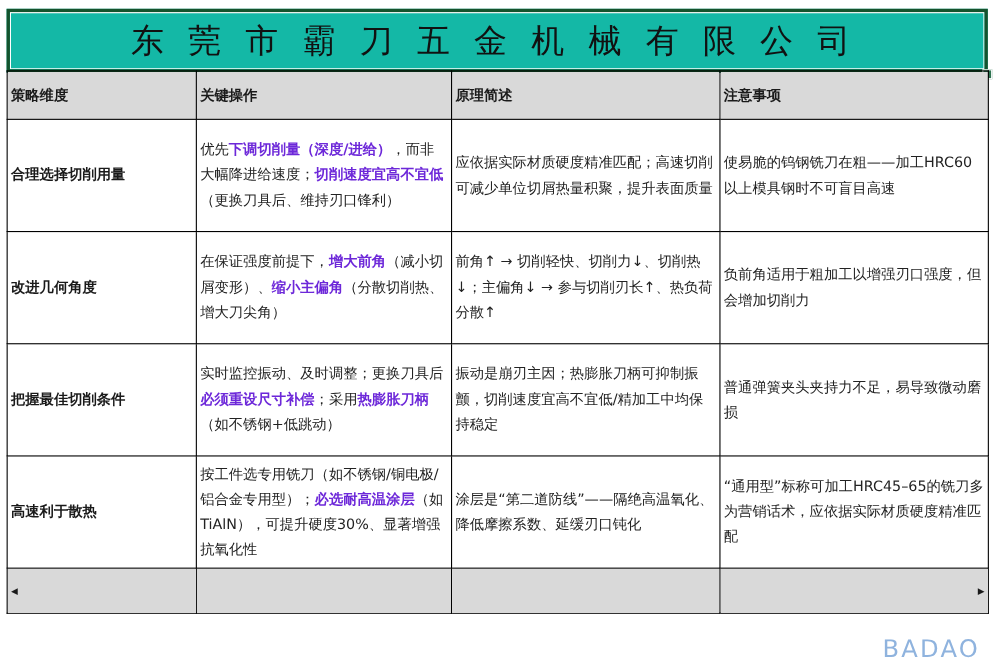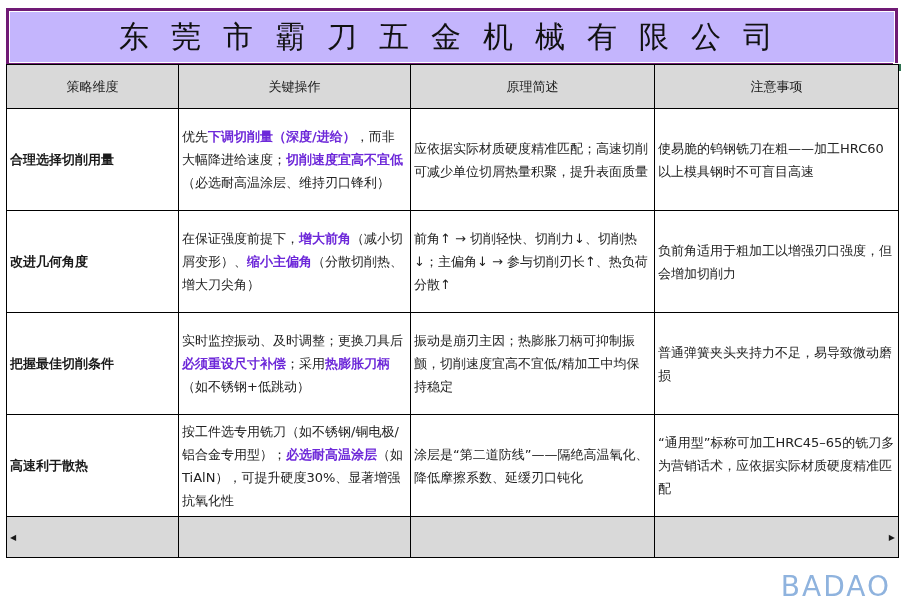--- a/index.html
+++ b/index.html
@@ -1,38 +1,38 @@
 <!DOCTYPE html>
 <html><head>
 <meta charset="utf-8">
 <style>
   html, body { margin:0; padding:0; background:#ffffff; }
   body { width:906px; height:606px; position:relative; overflow:hidden;
          font-family:"DejaVu Sans", "Liberation Sans", sans-serif; color:#1a1a1a; }
   .sheet { position:absolute; left:6px; top:8px; width:892px; }
   .title-band { position:absolute; left:0; top:0; width:886px; height:52px;
-                background:#c4b5fd; border:3px solid #701a75;
+                background:#14b8a6; border:3px solid #14532d;
                 box-shadow: inset 0 0 0 1px #ffffff; }
   .title-text { position:absolute; left:0; right:0; top:0; bottom:0;
                 display:flex; align-items:center; justify-content:center;
                 font-family:"DejaVu Serif", "Liberation Serif", serif;
                 font-size:30px; letter-spacing:22px; color:#111; padding-left:10px; }
   .sel-handle { position:absolute; right:-7px; top:52px; width:7px; height:7px; background:#2e7350; border:1px solid #fff; }
   table.grid { position:absolute; left:0; top:56px; border-collapse:collapse; table-layout:fixed; width:892px; }
   table.grid td, table.grid th { border:1.5px solid #000; vertical-align:middle; padding:0 3px; overflow:hidden; }
-  table.grid th { background:#d9d9d9; height:43px; font-size:13px; font-weight:normal; text-align:center; }
+  table.grid th { background:#d9d9d9; height:43px; font-size:13px; font-weight:bold; text-align:left; }
   table.grid td { height:101px; font-size:13px; line-height:23px; }
   td.dim { font-weight:bold; font-size:14px; padding-left:8px; }
   td.txt { color:#222; }
   td.txt b { font-weight:bold; color:#6d28d9; }
   tr.blank td { background:#d9d9d9; height:40px; position:relative; }
   .arrow-left { position:absolute; left:3px; top:17px; font-size:8px; line-height:8px; }
   .arrow-right { position:absolute; right:3px; top:17px; font-size:8px; line-height:8px; }
   .watermark { position:absolute; right:15px; bottom:3px; font-family:"DejaVu Sans", sans-serif;
-               font-size:28px; letter-spacing:2px; color:#8fb3de; }
+               font-size:22px; letter-spacing:2px; color:#8fb3de; }
 </style>
 </head>
 <body>
 
 <div class="sheet">
   <div class="title-band">
     <div class="title-text">东莞市霸刀五金机械有限公司</div>
     <div class="sel-handle"></div>
   </div>
 
@@ -45,21 +45,21 @@
     </colgroup>
     <tbody>
         <tr>
       <th>策略维度</th>
       <th>关键操作</th>
       <th>原理简述</th>
       <th>注意事项</th>
     </tr>
     <tr>
       <td class="dim">合理选择切削用量</td>
-      <td class="txt"><span>优先</span><b>下调切削量（深度/进给）</b><span>，而非大幅降进给速度；</span><b>切削速度宜高不宜低</b><span>（必选耐高温涂层、维持刃口锋利）</span></td>
+      <td class="txt"><span>优先</span><b>下调切削量（深度/进给）</b><span>，而非大幅降进给速度；</span><b>切削速度宜高不宜低</b><span>（更换刀具后、维持刃口锋利）</span></td>
       <td class="txt">应依据实际材质硬度精准匹配；高速切削可减少单位切屑热量积聚，提升表面质量</td>
       <td class="txt">使易脆的钨钢铣刀在粗——加工HRC60以上模具钢时不可盲目高速</td>
     </tr>
     <tr>
       <td class="dim">改进几何角度</td>
       <td class="txt"><span>在保证强度前提下，</span><b>增大前角</b><span>（减小切屑变形）、</span><b>缩小主偏角</b><span>（分散切削热、增大刀尖角）</span></td>
       <td class="txt">前角↑ → 切削轻快、切削力↓、切削热↓；主偏角↓ → 参与切削刃长↑、热负荷分散↑</td>
       <td class="txt">负前角适用于粗加工以增强刃口强度，但会增加切削力</td>
     </tr>
     <tr>

